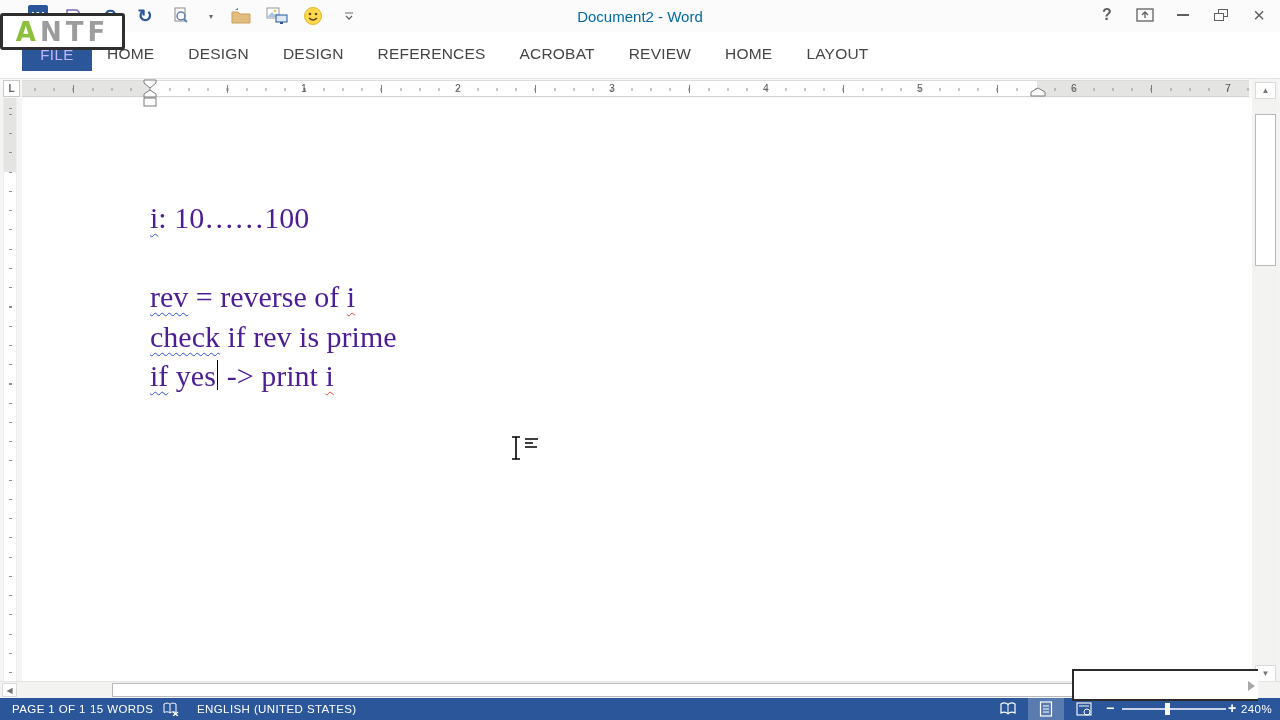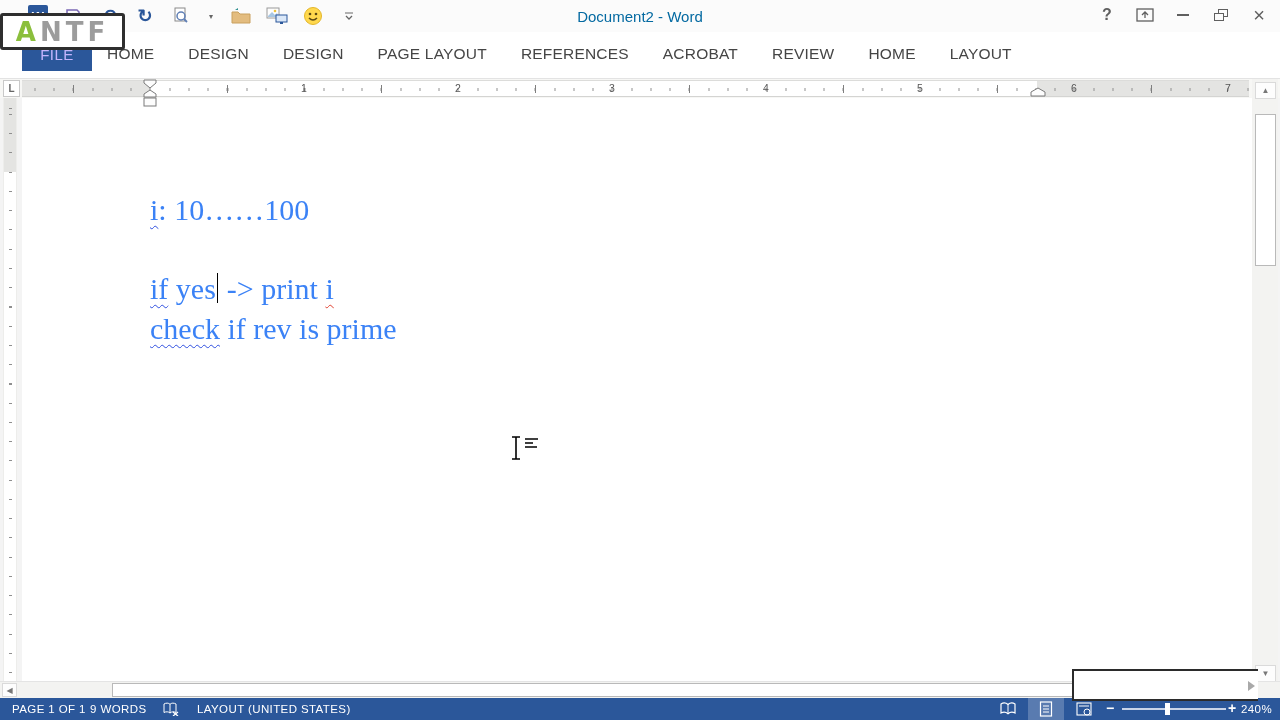--- a/index.html
+++ b/index.html
@@ -46,22 +46,22 @@
   .rnum { position:absolute; top:1px; font-size:10.5px; color:#555; transform:translateX(-50%); }
   .ruler-v { position:absolute; left:3px; top:98px; width:14px; height:583px; background:#fff; border-left:1px solid #ededeb; border-right:1px solid #ededeb; }
   .ruler-v .vmargin { position:absolute; left:0; right:0; top:0; height:74px; background:#e4e4e2; }
   .ruler-v .vticks { position:absolute; left:5px; width:3px; top:0; bottom:0;
       background-image:repeating-linear-gradient(to bottom,#8f8f8f 0 1px,transparent 1px 19.25px);
       background-position-y:16px; }
 
   
   .workspace { position:absolute; left:0; top:98px; width:1280px; height:583px; background:#f4f4f4; }
   .page { position:absolute; left:22px; top:0; width:1230px; height:583px; background:#fff; }
-  .doc-text { position:absolute; left:128px; top:92px; font-family:"Liberation Serif", serif;
-              font-size:30px; color:#3b82f6; }
+  .doc-text { position:absolute; left:128px; top:100px; font-family:"Liberation Serif", serif;
+              font-size:30px; color:#4c1d95; }
   .dline { height:39.5px; line-height:39.5px; white-space:pre; }
   .sq-blue { text-decoration:underline wavy #2f4fe0 1px; text-underline-offset:5px; }
   .sq-red  { text-decoration:underline wavy #e0402f 1px; text-underline-offset:5px; }
   .caret { display:inline-block; width:1.5px; height:30px; background:#000; vertical-align:-4px; margin:0 1px; }
 
   
   .vscroll { position:absolute; left:1252px; top:79px; width:26px; height:606px; background:#f3f3f1; }
   .sbtn { position:absolute; left:3px; width:21px; height:17px; background:#fdfdfd; border:1px solid #dadada;
           color:#777; font-size:8px; display:flex; align-items:center; justify-content:center; }
   .vthumb { position:absolute; left:3px; top:35px; width:21px; height:152px; background:#fff; border:1px solid #b9b9b9; }
@@ -171,21 +171,20 @@
   </div>
 
   <div class="signin">Sign in</div>
 
   <div class="tabrow">
     <div class="filetab">FILE</div>
     <div class="tabs">
       <div class="tab">HOME</div>
       <div class="tab">DESIGN</div>
       <div class="tab">DESIGN</div>
-      <div class="tab">PAGE LAYOUT</div>
       <div class="tab">REFERENCES</div>
       <div class="tab">ACROBAT</div>
       <div class="tab">REVIEW</div>
       <div class="tab">HOME</div>
       <div class="tab">LAYOUT</div>
     </div>
   </div>
 
   <div class="ruler-row">
     <div class="tabsel">L</div>
@@ -216,22 +215,23 @@
     <svg class="abs" style="left:1030px; top:8px;" width="16" height="10" viewBox="0 0 16 10">
       <polygon points="8,1 15,5 15,9 1,9 1,5" fill="#fdfdfd" stroke="#7a7a7a"></polygon>
     </svg>
   </div>
 
   <div class="workspace">
     <div class="page">
       <div class="doc-text">
         <div class="dline"><span class="sq-blue">i</span><span>: 10……100</span></div>
         <div class="dline"></div>
+        <div class="dline"><span class="sq-blue">rev</span><span> = reverse of </span><span class="sq-red">i</span></div>
+        <div class="dline"><span class="sq-blue">check</span><span> if rev is prime</span></div>
         <div class="dline"><span class="sq-blue">if</span><span> yes</span><span class="caret"></span><span> -&gt; print </span><span class="sq-red">i</span></div>
-        <div class="dline"><span class="sq-blue">check</span><span> if rev is prime</span></div>
       </div>
     </div>
   </div>
 
   <div class="ruler-v">
     <div class="vmargin"></div>
     <div class="vticks"></div>
   </div>
 
   <div class="vscroll">
@@ -239,30 +239,30 @@
     <div class="vthumb"></div>
     <div class="sbtn" style="top:586px;">▼</div>
   </div>
   <div class="hscroll">
     <div class="hbtn">◀</div>
     <div class="hthumb"></div>
   </div>
 
   <div class="statusbar">
     <div class="sitem" style="left:12px;">PAGE 1 OF 1</div>
-    <div class="sitem" style="left:90px;">9 WORDS</div>
+    <div class="sitem" style="left:90px;">15 WORDS</div>
     <div class="abs" style="left:163px; top:4px;">
       <svg width="16" height="14" viewBox="0 0 16 14">
           <path d="M1 2 C3 0.8 5.5 0.8 7 2.3 C8.5 0.8 11 0.8 13 2 V10.5 C11 9.5 8.5 9.5 7 11 C5.5 9.5 3 9.5 1 10.5 Z" fill="none" stroke="#fff"></path>
           <line x1="7" y1="2.3" x2="7" y2="11" stroke="#fff"></line>
           <line x1="10" y1="10" x2="15" y2="14" stroke="#fff" stroke-width="1.3"></line>
           <line x1="15" y1="10" x2="10" y2="14" stroke="#fff" stroke-width="1.3"></line>
         </svg>
     </div>
-    <div class="sitem" style="left:197px;">LAYOUT (UNITED STATES)</div>
+    <div class="sitem" style="left:197px;">ENGLISH (UNITED STATES)</div>
 
     <div class="viewbtn" style="left:990px;">
       <svg width="18" height="14" viewBox="0 0 18 14">
           <path d="M2 2 C4 0.8 7 0.8 9 2.5 C11 0.8 14 0.8 16 2 V11 C14 10 11 10 9 11.8 C7 10 4 10 2 11 Z" fill="none" stroke="#fff" stroke-width="1.2"></path>
           <line x1="9" y1="2.5" x2="9" y2="11.8" stroke="#fff"></line>
         </svg>
     </div>
     <div class="viewbtn sel" style="left:1028px;">
       <svg width="14" height="16" viewBox="0 0 14 16">
           <rect x="1.5" y="1" width="11" height="14" fill="none" stroke="#fff" stroke-width="1.2"></rect>

